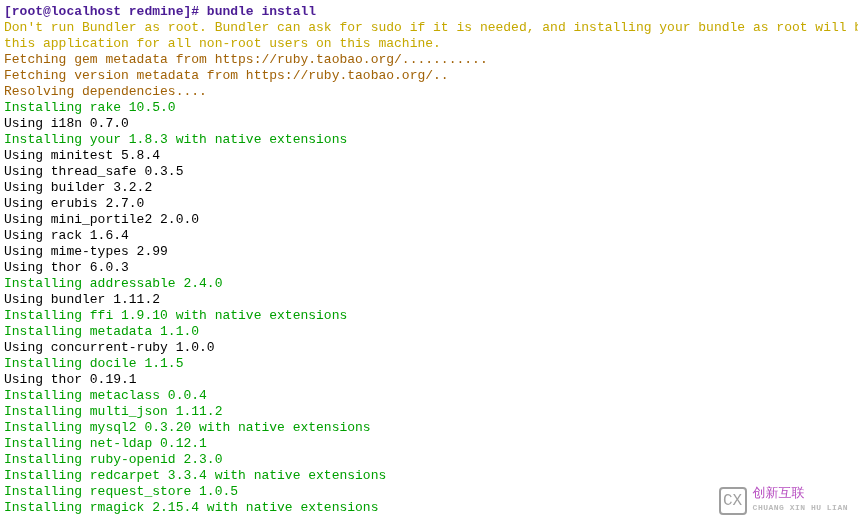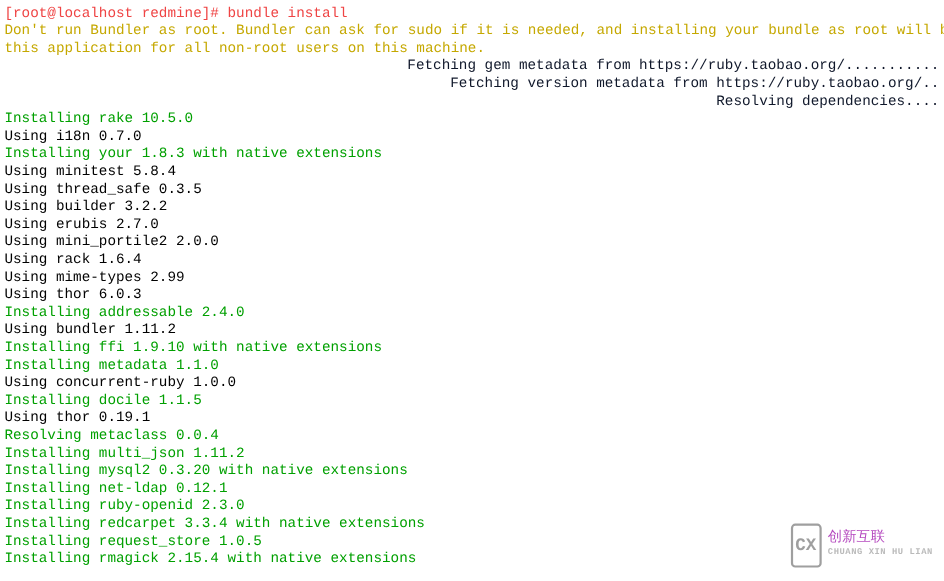--- a/index.html
+++ b/index.html
@@ -16,54 +16,54 @@
       color: #000000;
       position: relative;
       width: 858px;
       height: 528px;
       overflow: hidden;
     }
     .line {
       white-space: pre;
     }
     .prompt {
-      color: #ef4444;
+      color: #4c1d95;
+      font-weight: bold;
     }
     .warning {
       color: #c5a800;
     }
     .info {
-      color: #0f172a;
-      text-align: right;
+      color: #a16207;
     }
     .install {
       color: #00a000;
     }
     .using {
       color: #000000;
     }
     .watermark {
       position: absolute;
       right: 10px;
       bottom: 12px;
       display: flex;
       align-items: center;
       gap: 6px;
       opacity: 0.8;
     }
     .watermark-logo {
       width: 28px;
-      height: 40px;
+      height: 28px;
       border: 2px solid #888;
       border-radius: 4px;
       display: flex;
       align-items: center;
       justify-content: center;
       font-size: 16px;
-      font-weight: bold;
+      font-weight: normal;
       color: #888;
       background: #fff;
     }
     .watermark-text {
       font-family: "Microsoft YaHei", Arial, sans-serif;
       font-size: 13px;
       color: #a21caf;
       line-height: 1.1;
     }
     .watermark-sub {
@@ -95,21 +95,21 @@
       <div class="line using">Using rack 1.6.4</div>
       <div class="line using">Using mime-types 2.99</div>
       <div class="line using">Using thor 6.0.3</div>
       <div class="line install">Installing addressable 2.4.0</div>
       <div class="line using">Using bundler 1.11.2</div>
       <div class="line install">Installing ffi 1.9.10 with native extensions</div>
       <div class="line install">Installing metadata 1.1.0</div>
       <div class="line using">Using concurrent-ruby 1.0.0</div>
       <div class="line install">Installing docile 1.1.5</div>
       <div class="line using">Using thor 0.19.1</div>
-      <div class="line install">Resolving metaclass 0.0.4</div>
+      <div class="line install">Installing metaclass 0.0.4</div>
       <div class="line install">Installing multi_json 1.11.2</div>
       <div class="line install">Installing mysql2 0.3.20 with native extensions</div>
       <div class="line install">Installing net-ldap 0.12.1</div>
       <div class="line install">Installing ruby-openid 2.3.0</div>
       <div class="line install">Installing redcarpet 3.3.4 with native extensions</div>
       <div class="line install">Installing request_store 1.0.5</div>
       <div class="line install">Installing rmagick 2.15.4 with native extensions</div>
     </div>
 </div>
 

